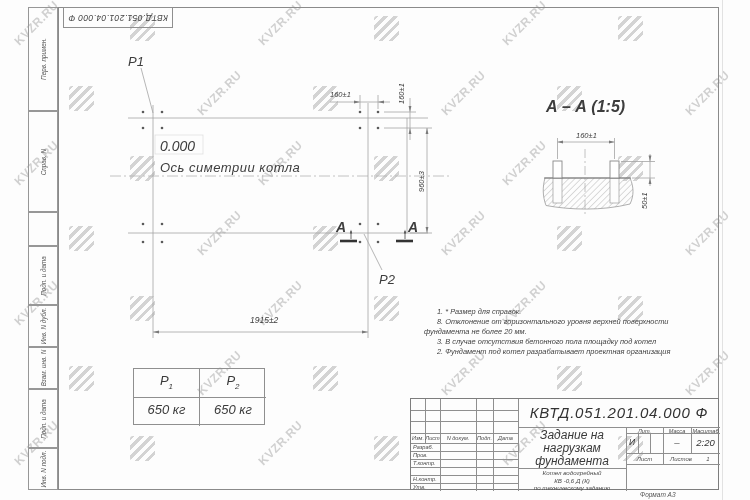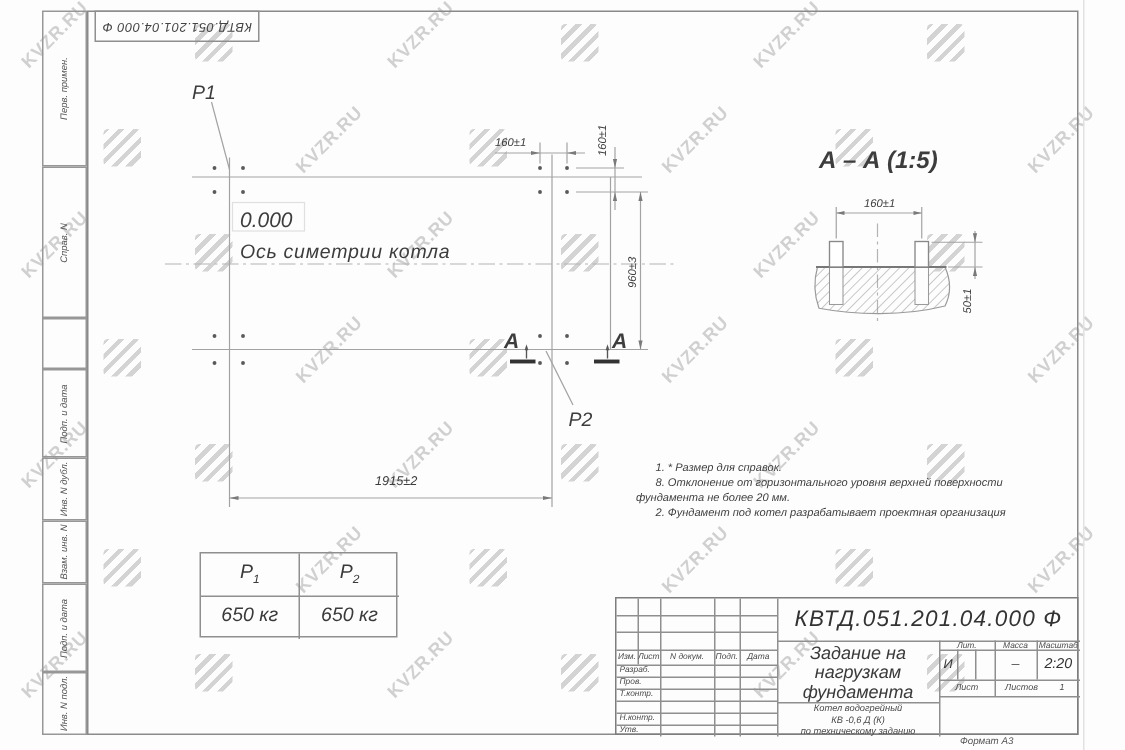--- a/index.html
+++ b/index.html
@@ -249,20 +249,21 @@
       <text class="cad" x="408" y="232" font-size="14" font-weight="600">А</text>
       <text class="cad" x="546" y="112" font-size="16" font-weight="600">А – А (1:5)</text>
       <text class="cad" x="576" y="138" font-size="7.5">160±1</text>
       <text class="cad" transform="translate(647,209) rotate(-90)" font-size="7.5">50±1</text>
     </svg>
 
     <div class="abs" id="notes">
       <div class="ind">1. * Размер для справок.</div>
       <div class="ind">8. Отклонение от горизонтального уровня верхней поверхности</div>
       <div>фундамента не более 20 мм.</div>
+      <div class="ind">3. В случае отсутствия бетонного пола площадку под котел</div>
       <div class="ind">2. Фундамент под котел разрабатывает проектная организация</div>
     </div>
 
     <div class="abs" id="ptable">
       <div class="pt-vline"></div>
         <div class="pt-hline"></div>
       <div class="cell" style="left:0;top:4px;width:65px;">
         <span>P</span><sub>1</sub>
       </div>
       <div class="cell" style="left:66px;top:4px;width:66px;">

